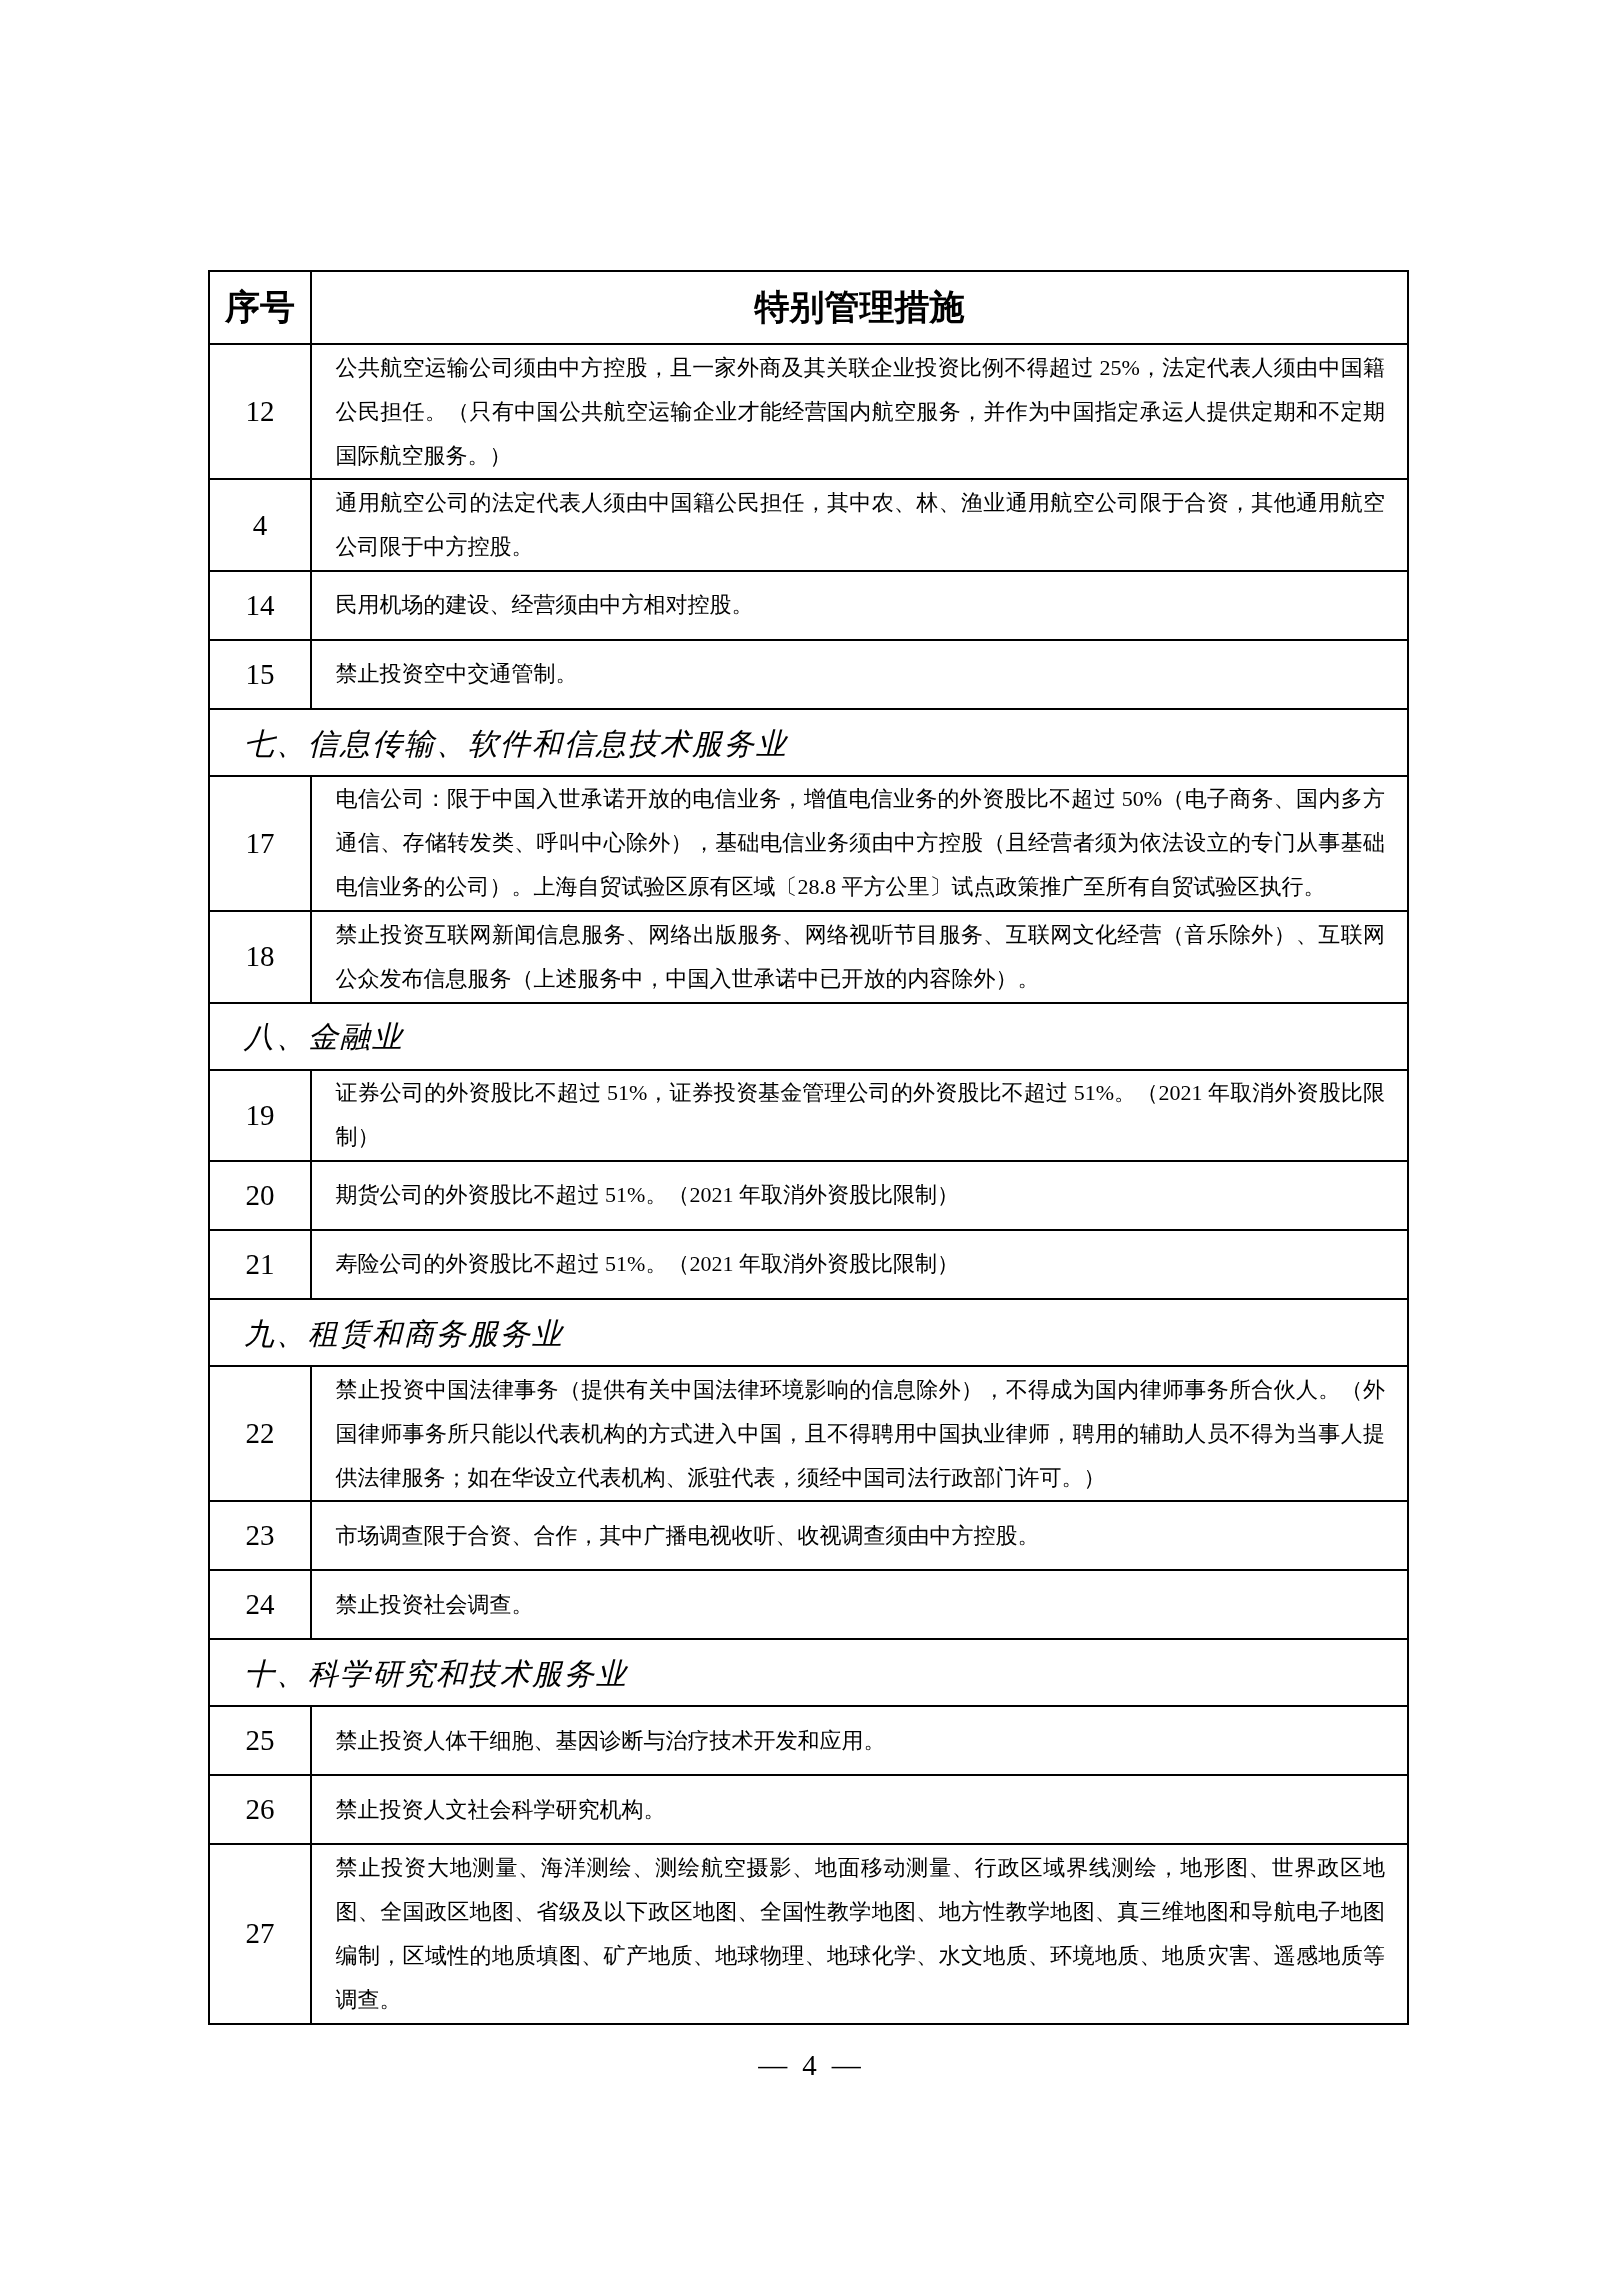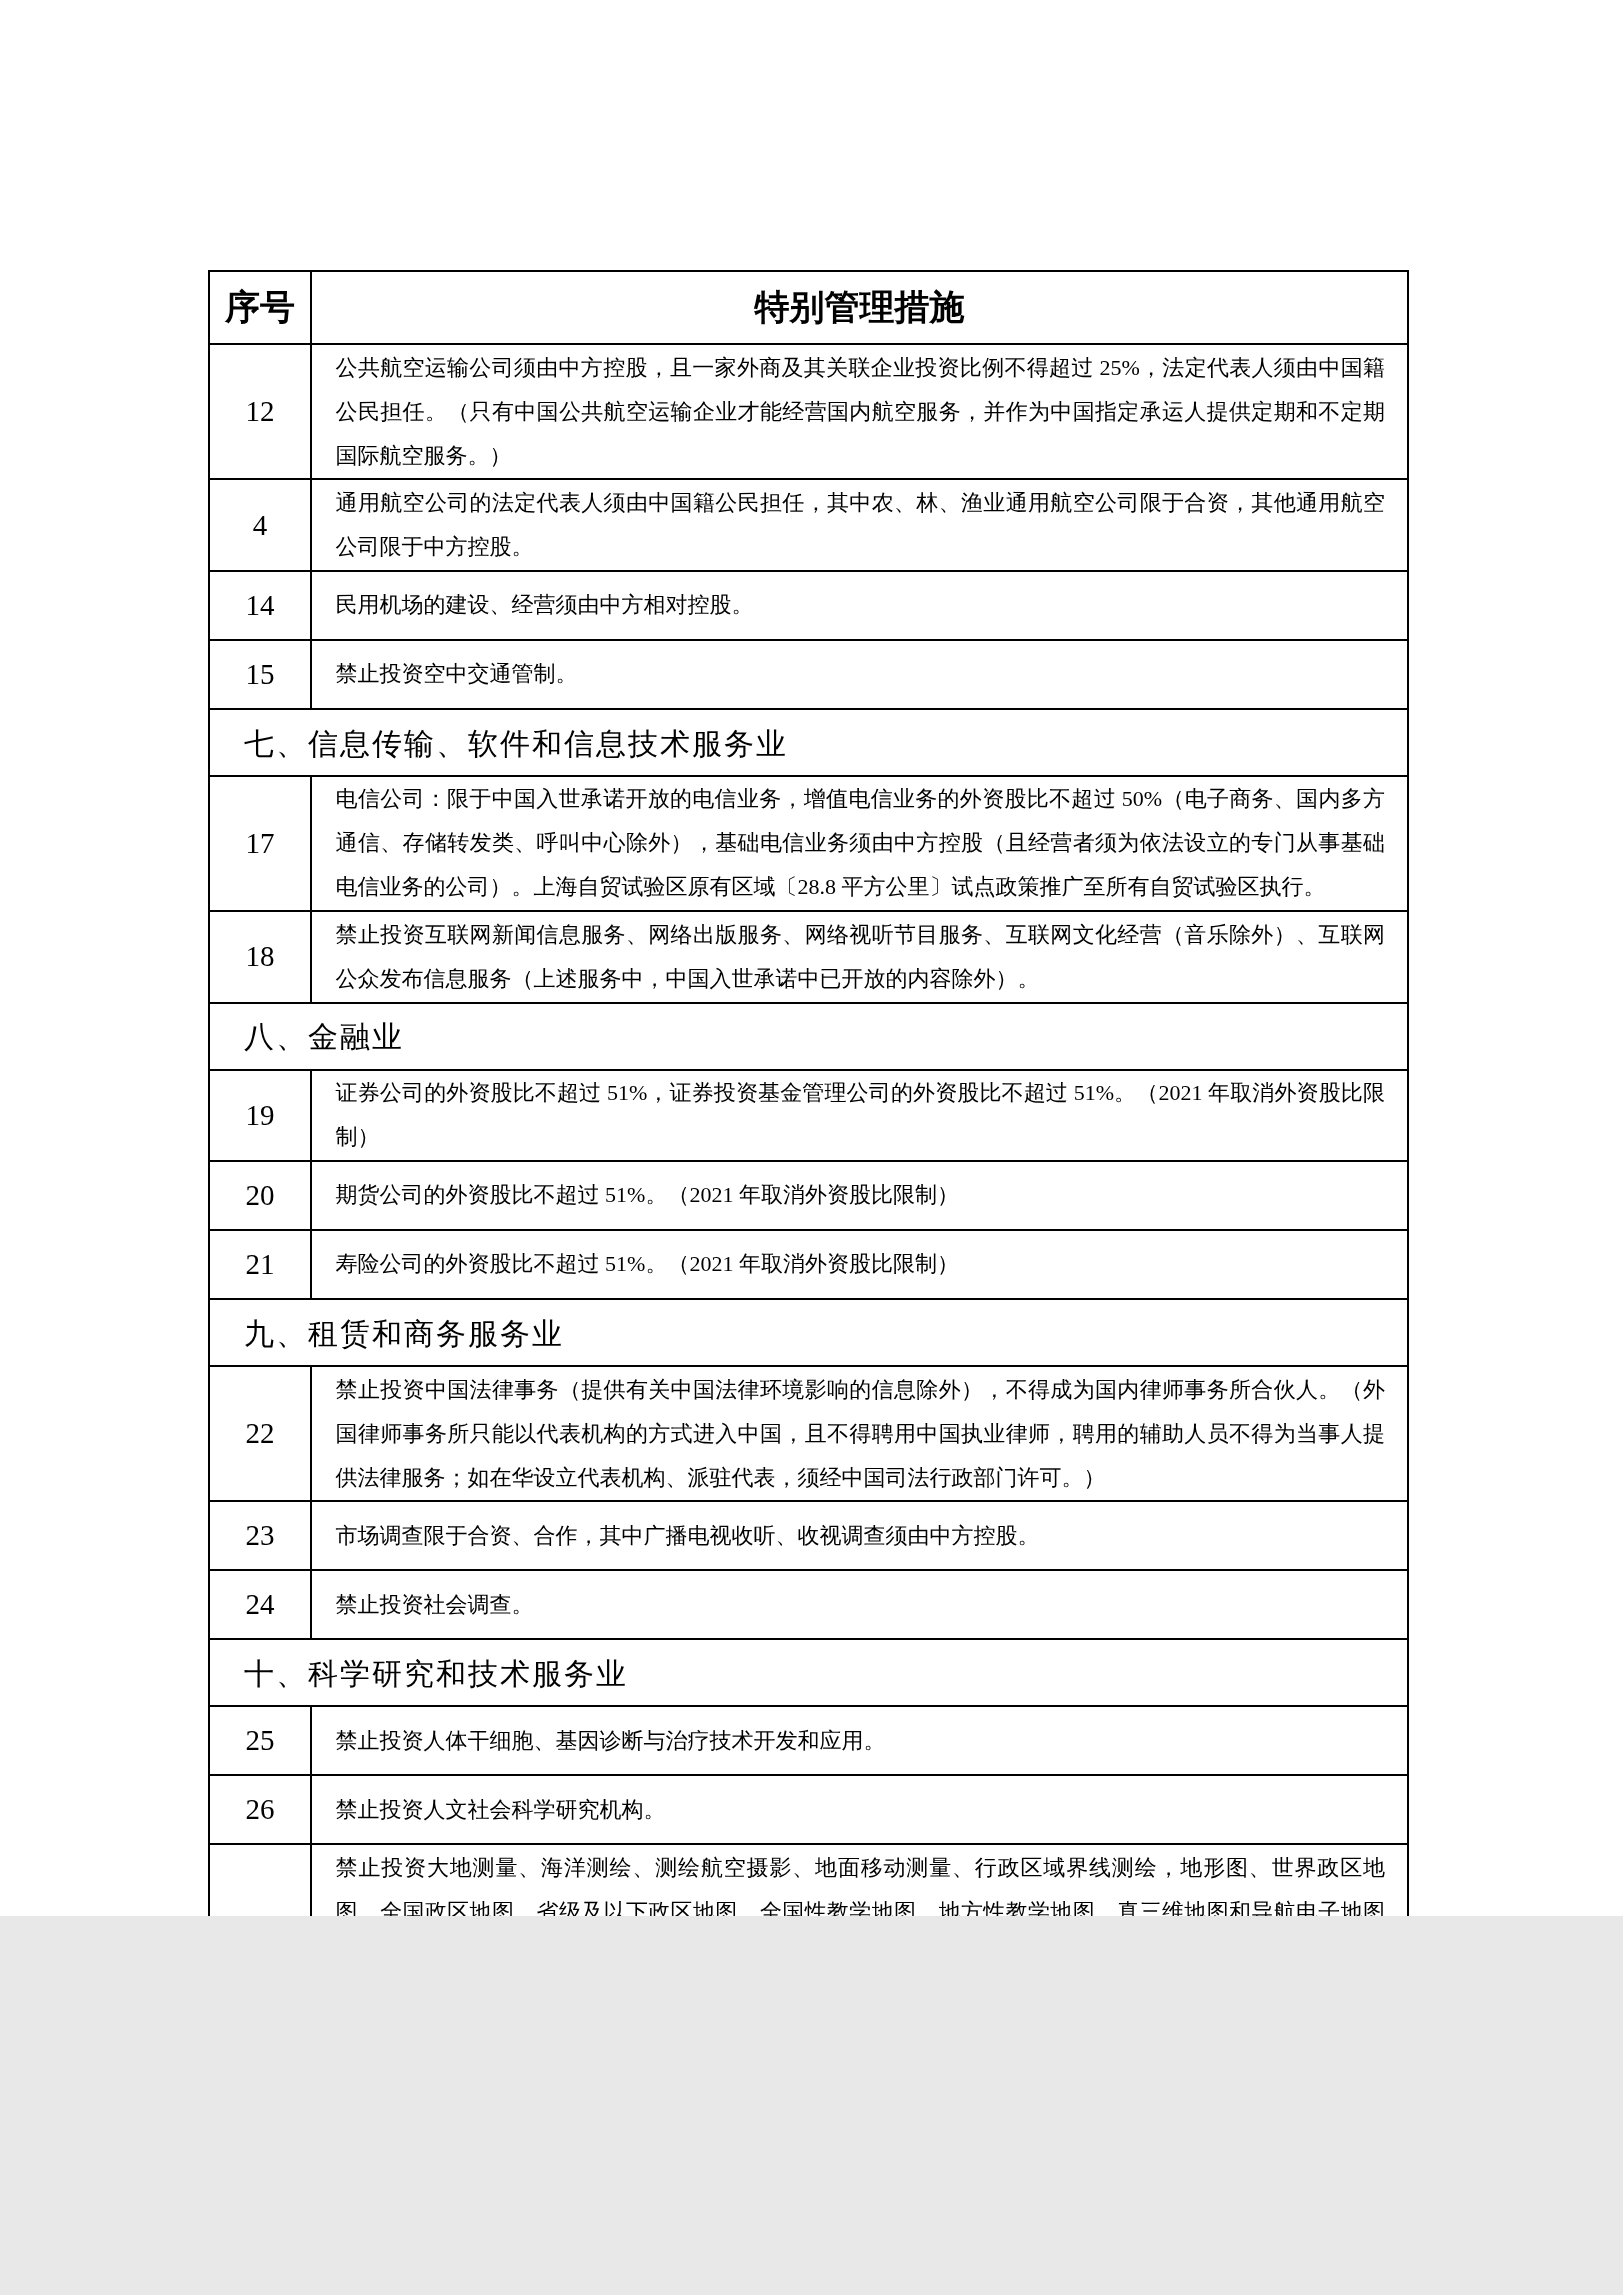--- a/index.html
+++ b/index.html
@@ -1,19 +1,19 @@
 <!DOCTYPE html>
 <html style="font-size:10.5px"><head>
 <meta charset="utf-8">
 <style>
   html, body { margin: 0; padding: 0; background: #e8e8e8; }
   .page {
     position: relative;
     width: 1623px;
-    height: 1916px;
+    height: 2295px;
     margin: 0 auto;
     background: #ffffff;
     color: #000000;
     font-family: "Liberation Serif", "DejaVu Serif", serif;
   }
   table.doc-table {
     position: absolute;
     left: 208px;
     top: 270px;
     width: 1201px;
@@ -47,20 +47,21 @@
     line-height: 44px;
     padding: 0.7px 22px 0.7px 23.6px;
     text-align: justify;
     vertical-align: middle;
     line-break: strict;
     font-family: "Liberation Serif", "DejaVu Serif", serif;
   }
   tr.section-row td.section-cell {
     height: 67px;
     font-size: 30px;
+    font-style: italic; 
     vertical-align: middle;
     padding: 3.9px 19.6px 0 34px;
     letter-spacing: 2px;
     font-family: "Liberation Serif", "DejaVu Serif", serif;
   }
   .page-footer {
     position: absolute;
     top: 2043px;
     left: 0;
     width: 1623px;

